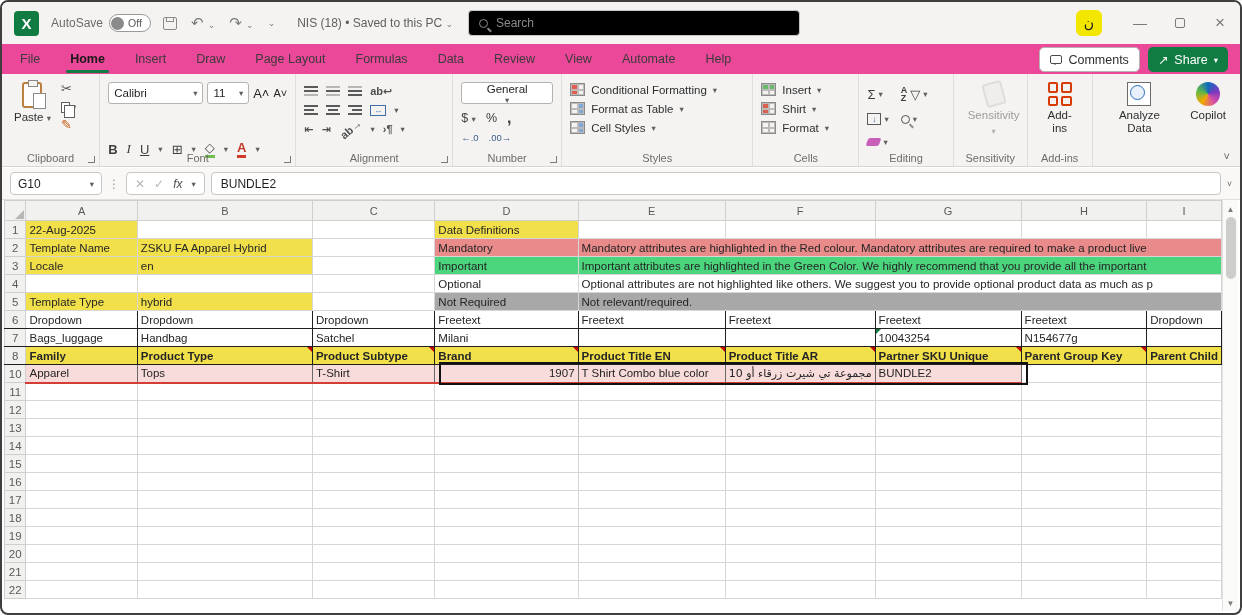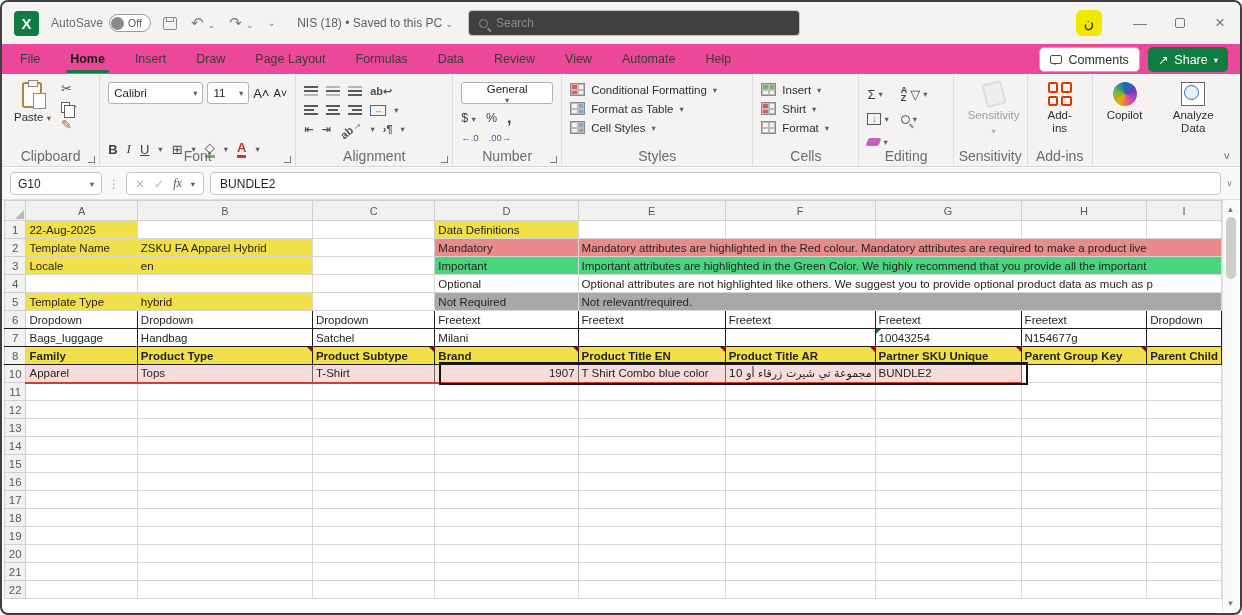--- a/index.html
+++ b/index.html
@@ -14,41 +14,41 @@
   .tb-left { display:flex; align-items:center; gap:12px; padding-left:12px; color:#6b6b6b; font-size:12px; }
   .xl-logo { width:25px; height:25px; background:#107c41; border-radius:4px; color:#fff; font-weight:bold; font-size:15px; display:flex; align-items:center; justify-content:center; }
   .autosave { display:flex; align-items:center; gap:6px; }
   .toggle { width:42px; height:18px; border:1px solid #9a9a9a; border-radius:10px; background:#fff; display:flex; align-items:center; padding:1px 4px 1px 1px; gap:4px; font-size:10.5px; color:#5a5a5a; }
   .knob { width:13px; height:13px; border-radius:50%; background:#8a8a8a; }
   .qat { font-size:15px; color:#7a7a7a; display:flex; gap:14px; align-items:center; }
   .saveicon { width:14px; height:13px; border:1.6px solid #8a8a8a; border-radius:2px; position:relative; }
   .saveicon::after { content:""; position:absolute; left:2px; top:-1px; width:6px; height:4px; border:1.3px solid #8a8a8a; border-top:none; }
   .mini-chev { font-size:9px; color:#7a7a7a; }
   .doctitle { font-size:12px; color:#5f5f5f; margin-left:10px; white-space:nowrap; }
-  .search { position:absolute; left:466px; top:8px; width:332px; height:26px; background:#404040; border:1px solid #c8c6c4; border-radius:4px; display:flex; align-items:center; gap:8px; padding-left:10px; color:#8d8b89; font-size:12px; }
+  .search { position:absolute; left:466px; top:8px; width:332px; height:26px; background:#000000; border:1px solid #c8c6c4; border-radius:4px; display:flex; align-items:center; gap:8px; padding-left:10px; color:#8d8b89; font-size:12px; }
   .mag { width:9px; height:9px; border:1.5px solid #8d8b89; border-radius:50%; position:relative; flex:none; }
   .mag::after { content:""; position:absolute; width:5px; height:1.5px; background:#8d8b89; transform:rotate(45deg); left:7px; top:9px; }
   .tb-right { position:absolute; right:0; top:0; height:42px; display:flex; align-items:center; gap:0; }
   .userbadge { width:26px; height:26px; background:#f3e700; border-radius:6px; display:flex; align-items:center; justify-content:center; font-size:14px; color:#222; margin-right:18px; }
   .winbtn { width:40px; height:42px; display:flex; align-items:center; justify-content:center; color:#7a7a7a; font-size:14px; }
   .restore { width:10px; height:10px; border:1.3px solid #7a7a7a; border-radius:2px; }
   
   .tabrow { position:absolute; top:42px; left:0; right:0; height:30px; background:#ec4899; display:flex; align-items:center; padding-left:16px; gap:26px; font-size:12.5px; color:#3b3b3b; }
   .tab { position:relative; padding:4px 2px; white-space:nowrap; }
   .tab.active { font-weight:bold; color:#1a1a1a; }
   .tab.active::after { content:""; position:absolute; left:-2px; right:-2px; bottom:-3px; height:3px; background:#107c41; border-radius:2px; }
   .tabrow-right { position:absolute; right:12px; top:45px; display:flex; gap:8px; align-items:center; }
   .comments-btn { display:flex; align-items:center; gap:6px; border:1px solid #b5b3b1; border-radius:5px; background:#fff; height:25px; padding:0 10px; font-size:12.5px; color:#2f2f2f; }
   .bubble { width:12px; height:9px; border:1.4px solid #4a4a4a; border-radius:2px; position:relative; }
   .bubble::after { content:""; position:absolute; left:2px; bottom:-4px; border:2.5px solid transparent; border-top-color:#4a4a4a; }
   .share-btn { display:flex; align-items:center; gap:6px; border-radius:5px; background:#107c41; color:#fff; height:25px; padding:0 10px; font-size:12.5px; }
   
   .ribbon { position:absolute; top:72px; left:0; right:0; height:93px; background:#f4f3f2; border-bottom:1px solid #d8d6d4; display:flex; }
   .group { position:relative; border-right:1px solid #e0dedc; padding:6px 8px 16px 8px; display:flex; gap:6px; }
-  .grouplabel { position:absolute; bottom:2px; left:0; right:0; text-align:center; font-size:14px; color:#6e6c6a; }
+  .grouplabel { position:absolute; bottom:2px; left:0; right:0; text-align:center; font-size:11px; color:#6e6c6a; }
   .launcher { position:absolute; bottom:3px; right:4px; width:7px; height:7px; border-right:1.4px solid #7a7a7a; border-bottom:1.4px solid #7a7a7a; }
   .bigbtn { display:flex; flex-direction:column; align-items:center; justify-content:flex-start; gap:3px; font-size:11.5px; color:#2f2f2f; padding:2px 4px; }
   .clip { width:20px; height:26px; border:2px solid #b9803f; border-radius:3px; position:relative; background:#fdfdfd; }
   .clip::before { content:""; position:absolute; top:-4px; left:4px; width:8px; height:5px; border:1.6px solid #8a8a8a; background:#f4f3f2; }
   .clip::after { content:""; position:absolute; right:-6px; bottom:-3px; width:11px; height:14px; background:#fff; border:1.4px solid #8a8a8a; }
   .smallcol { display:flex; flex-direction:column; gap:4px; justify-content:flex-start; padding-top:2px; }
   .sicon { font-size:13px; color:#4f4f4f; line-height:14px; display:flex; align-items:center; gap:2px; }
   .copyic { width:9px; height:11px; border:1.4px solid #5f5f5f; background:#fff; position:relative; }
   .copyic::after { content:""; position:absolute; left:2.5px; top:2.5px; width:9px; height:11px; border:1.4px solid #5f5f5f; background:#fff; }
   .fontgrid { display:flex; flex-direction:column; gap:6px; padding-top:2px; }
@@ -92,21 +92,21 @@
   .analyze-ic::after { content:""; position:absolute; left:2px; top:2px; width:13px; height:13px; border-radius:50%; border:1.8px solid #2b6cb8; background:#e8f0fb; }
   .copilot-ic { width:24px; height:24px; border-radius:50%; background:conic-gradient(#0f6cbd,#7b39c0,#d94fa6,#f2a900,#63b946,#0f6cbd); }
   .ribbon-collapse { position:absolute; right:10px; bottom:4px; font-size:11px; color:#5f5f5f; }
   .disabled { opacity:0.45; }
   
   .fbar { position:absolute; top:166px; left:0; right:0; height:32px; background:#f9f8f7; display:flex; align-items:center; padding:0 8px; gap:6px; border-bottom:1px solid #e1dfdd; }
   .namebox { width:92px; height:23px; background:#fff; border:1px solid #c8c6c4; border-radius:4px; display:flex; align-items:center; justify-content:space-between; padding:0 7px; font-size:12px; color:#1f1f1f; }
   .fdots { color:#9a9a9a; font-size:12px; }
   .fbtns { display:flex; align-items:center; gap:9px; background:#fff; border:1px solid #c8c6c4; border-radius:4px; height:23px; padding:0 8px; font-size:12px; }
   .gray { color:#b8b6b4; }
-  .fx { font-style:italic; font-family:Liberation Serif, serif; color:#4f4f4f; }
+  .fx { font-style:italic; font-family:Liberation Sans, sans-serif; color:#4f4f4f; }
   .finput { flex:1; background:#fff; border:1px solid #c8c6c4; border-radius:4px; height:23px; display:flex; align-items:center; padding:0 9px; font-size:12px; color:#1f1f1f; }
   
   .gridwrap { position:absolute; top:198px; left:2px; right:18px; bottom:2px; overflow:hidden; background:#fff; }
   table { border-collapse:collapse; table-layout:fixed; }
   th,td { border:1px solid #d6d6d6; font-size:11.5px; font-weight:normal; white-space:nowrap; overflow:hidden; height:18px; padding:0 3px; text-align:left; vertical-align:middle; position:relative; }
   thead th { background:#f1f1f0; color:#5a5a5a; text-align:center; border-color:#cfcfce; height:20px; font-size:11px; }
   td.rh { background:#f1f1f0; color:#5a5a5a; text-align:center; border-color:#cfcfce; padding:0; }
   .corner { position:relative; }
   .corner::after { content:""; position:absolute; right:1px; bottom:1px; border-left:9px solid transparent; border-bottom:9px solid #b8b8b6; }
   .f-y { background:#f2e04b; }
@@ -426,26 +426,26 @@
           <span></span>
           <span></span>
         </span>
       <span>Add-ins</span>
     </div>
     <div class="grouplabel">Add-ins</div>
   </div>
 
   <div class="group" style="border-right:none;">
     <div class="bigiconbtn">
+      <span class="analyze-ic"></span>
+      <span>Analyze Data</span>
+    </div>
+    <div class="bigiconbtn">
       <span class="copilot-ic"></span>
       <span>Copilot</span>
-    </div>
-    <div class="bigiconbtn">
-      <span class="analyze-ic"></span>
-      <span>Analyze Data</span>
     </div>
   </div>
 
   <div class="ribbon-collapse">˅</div>
 </div>
 
 <div class="fbar">
   <div class="namebox">
     <span>G10</span>
     <span class="chev">▾</span>

